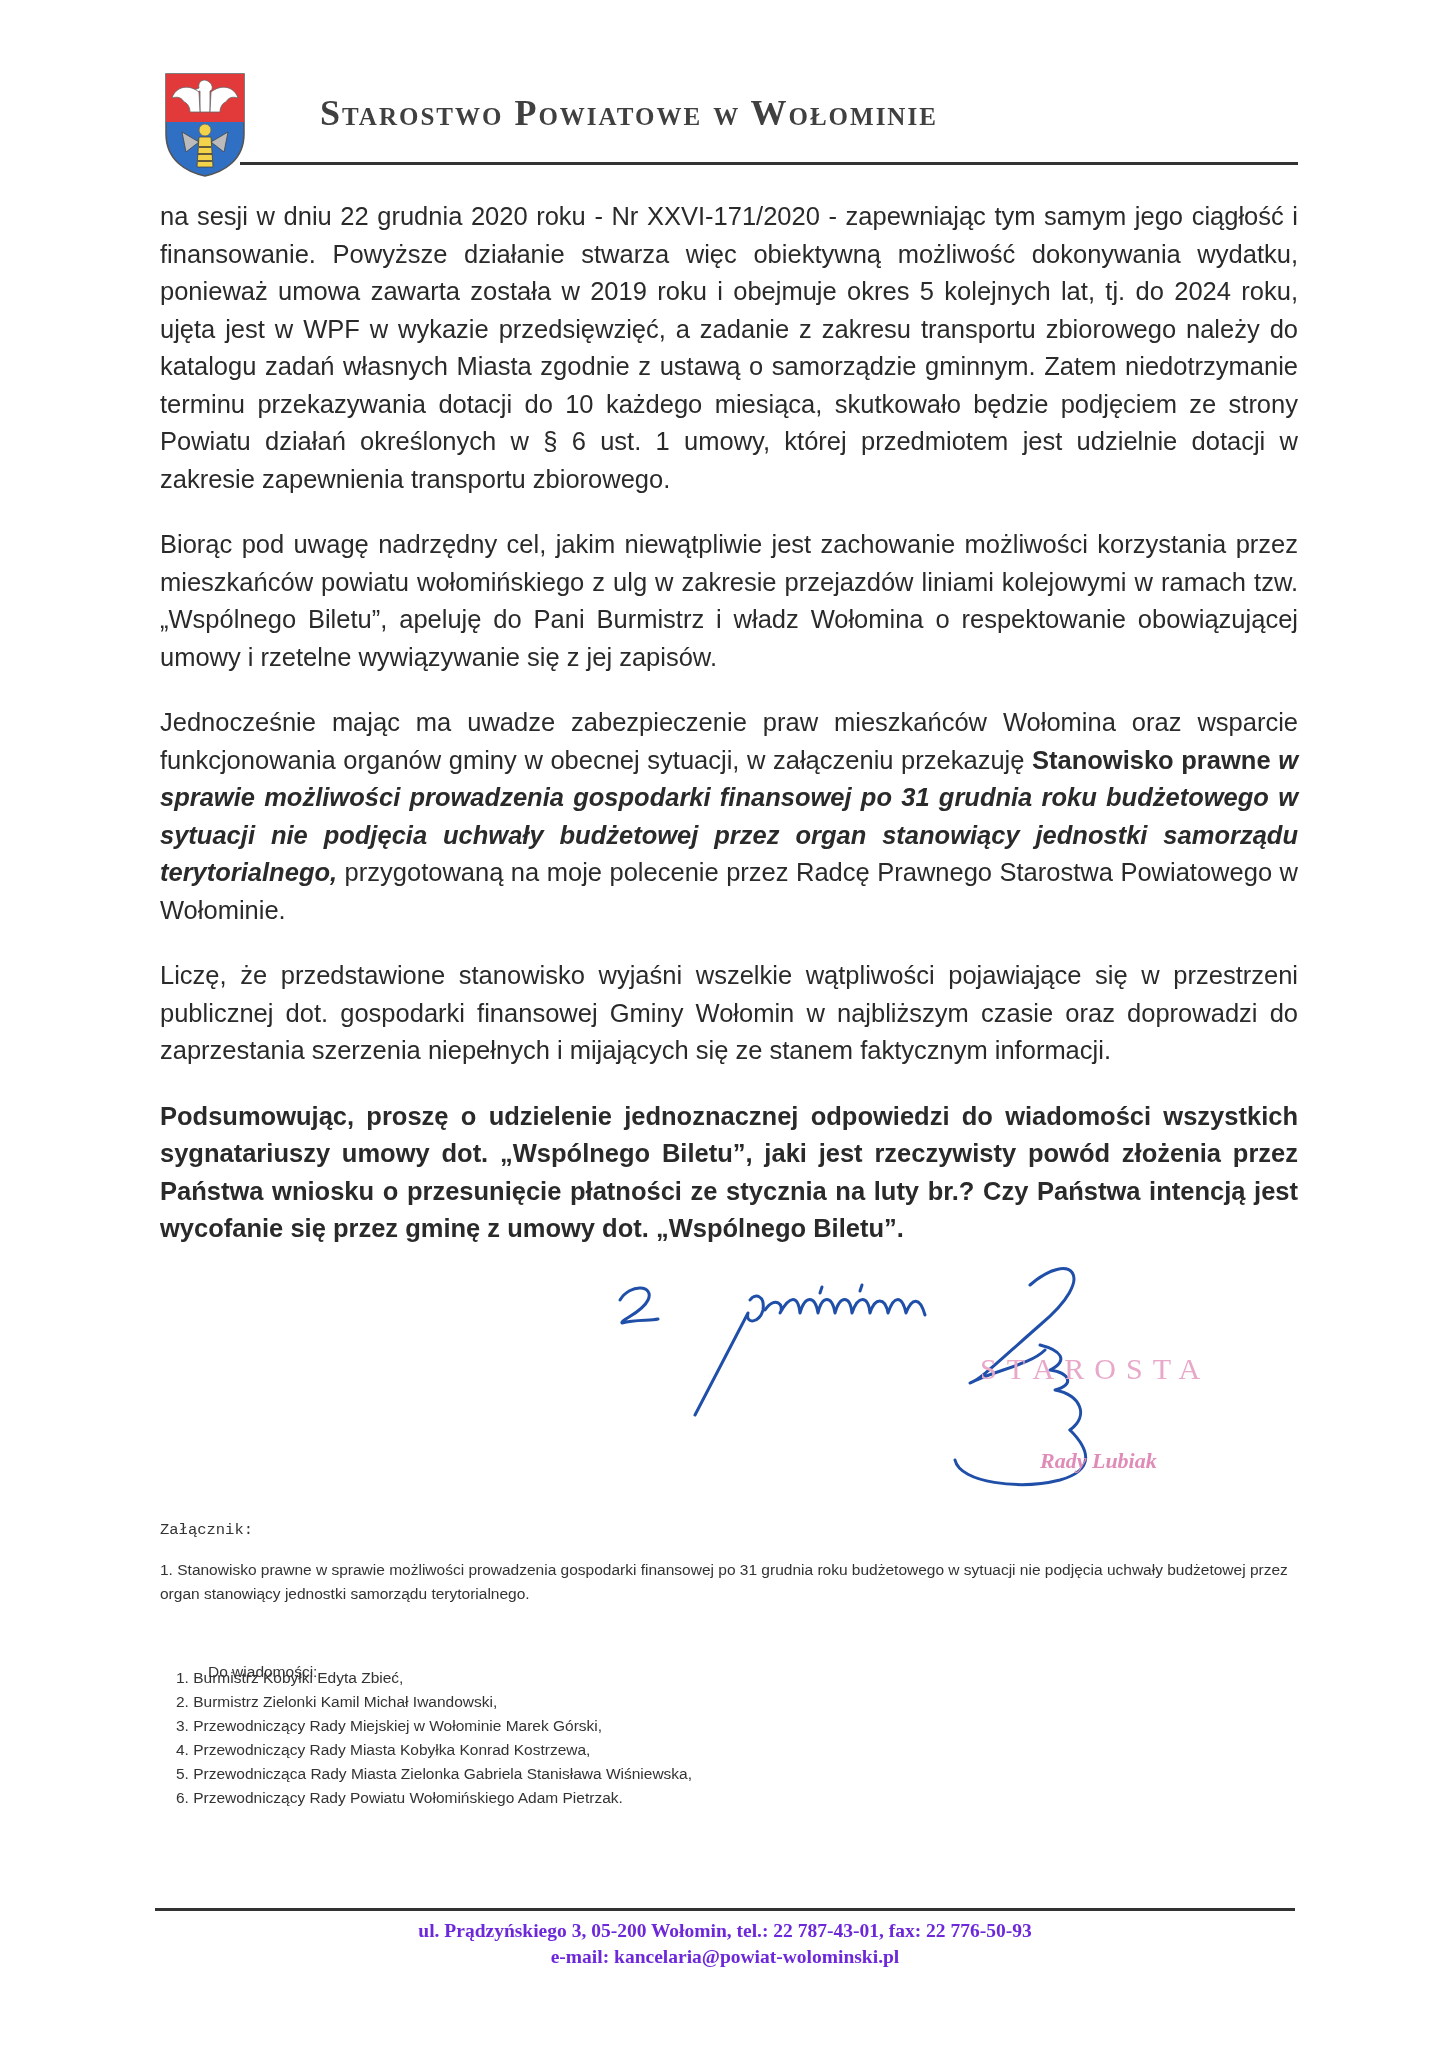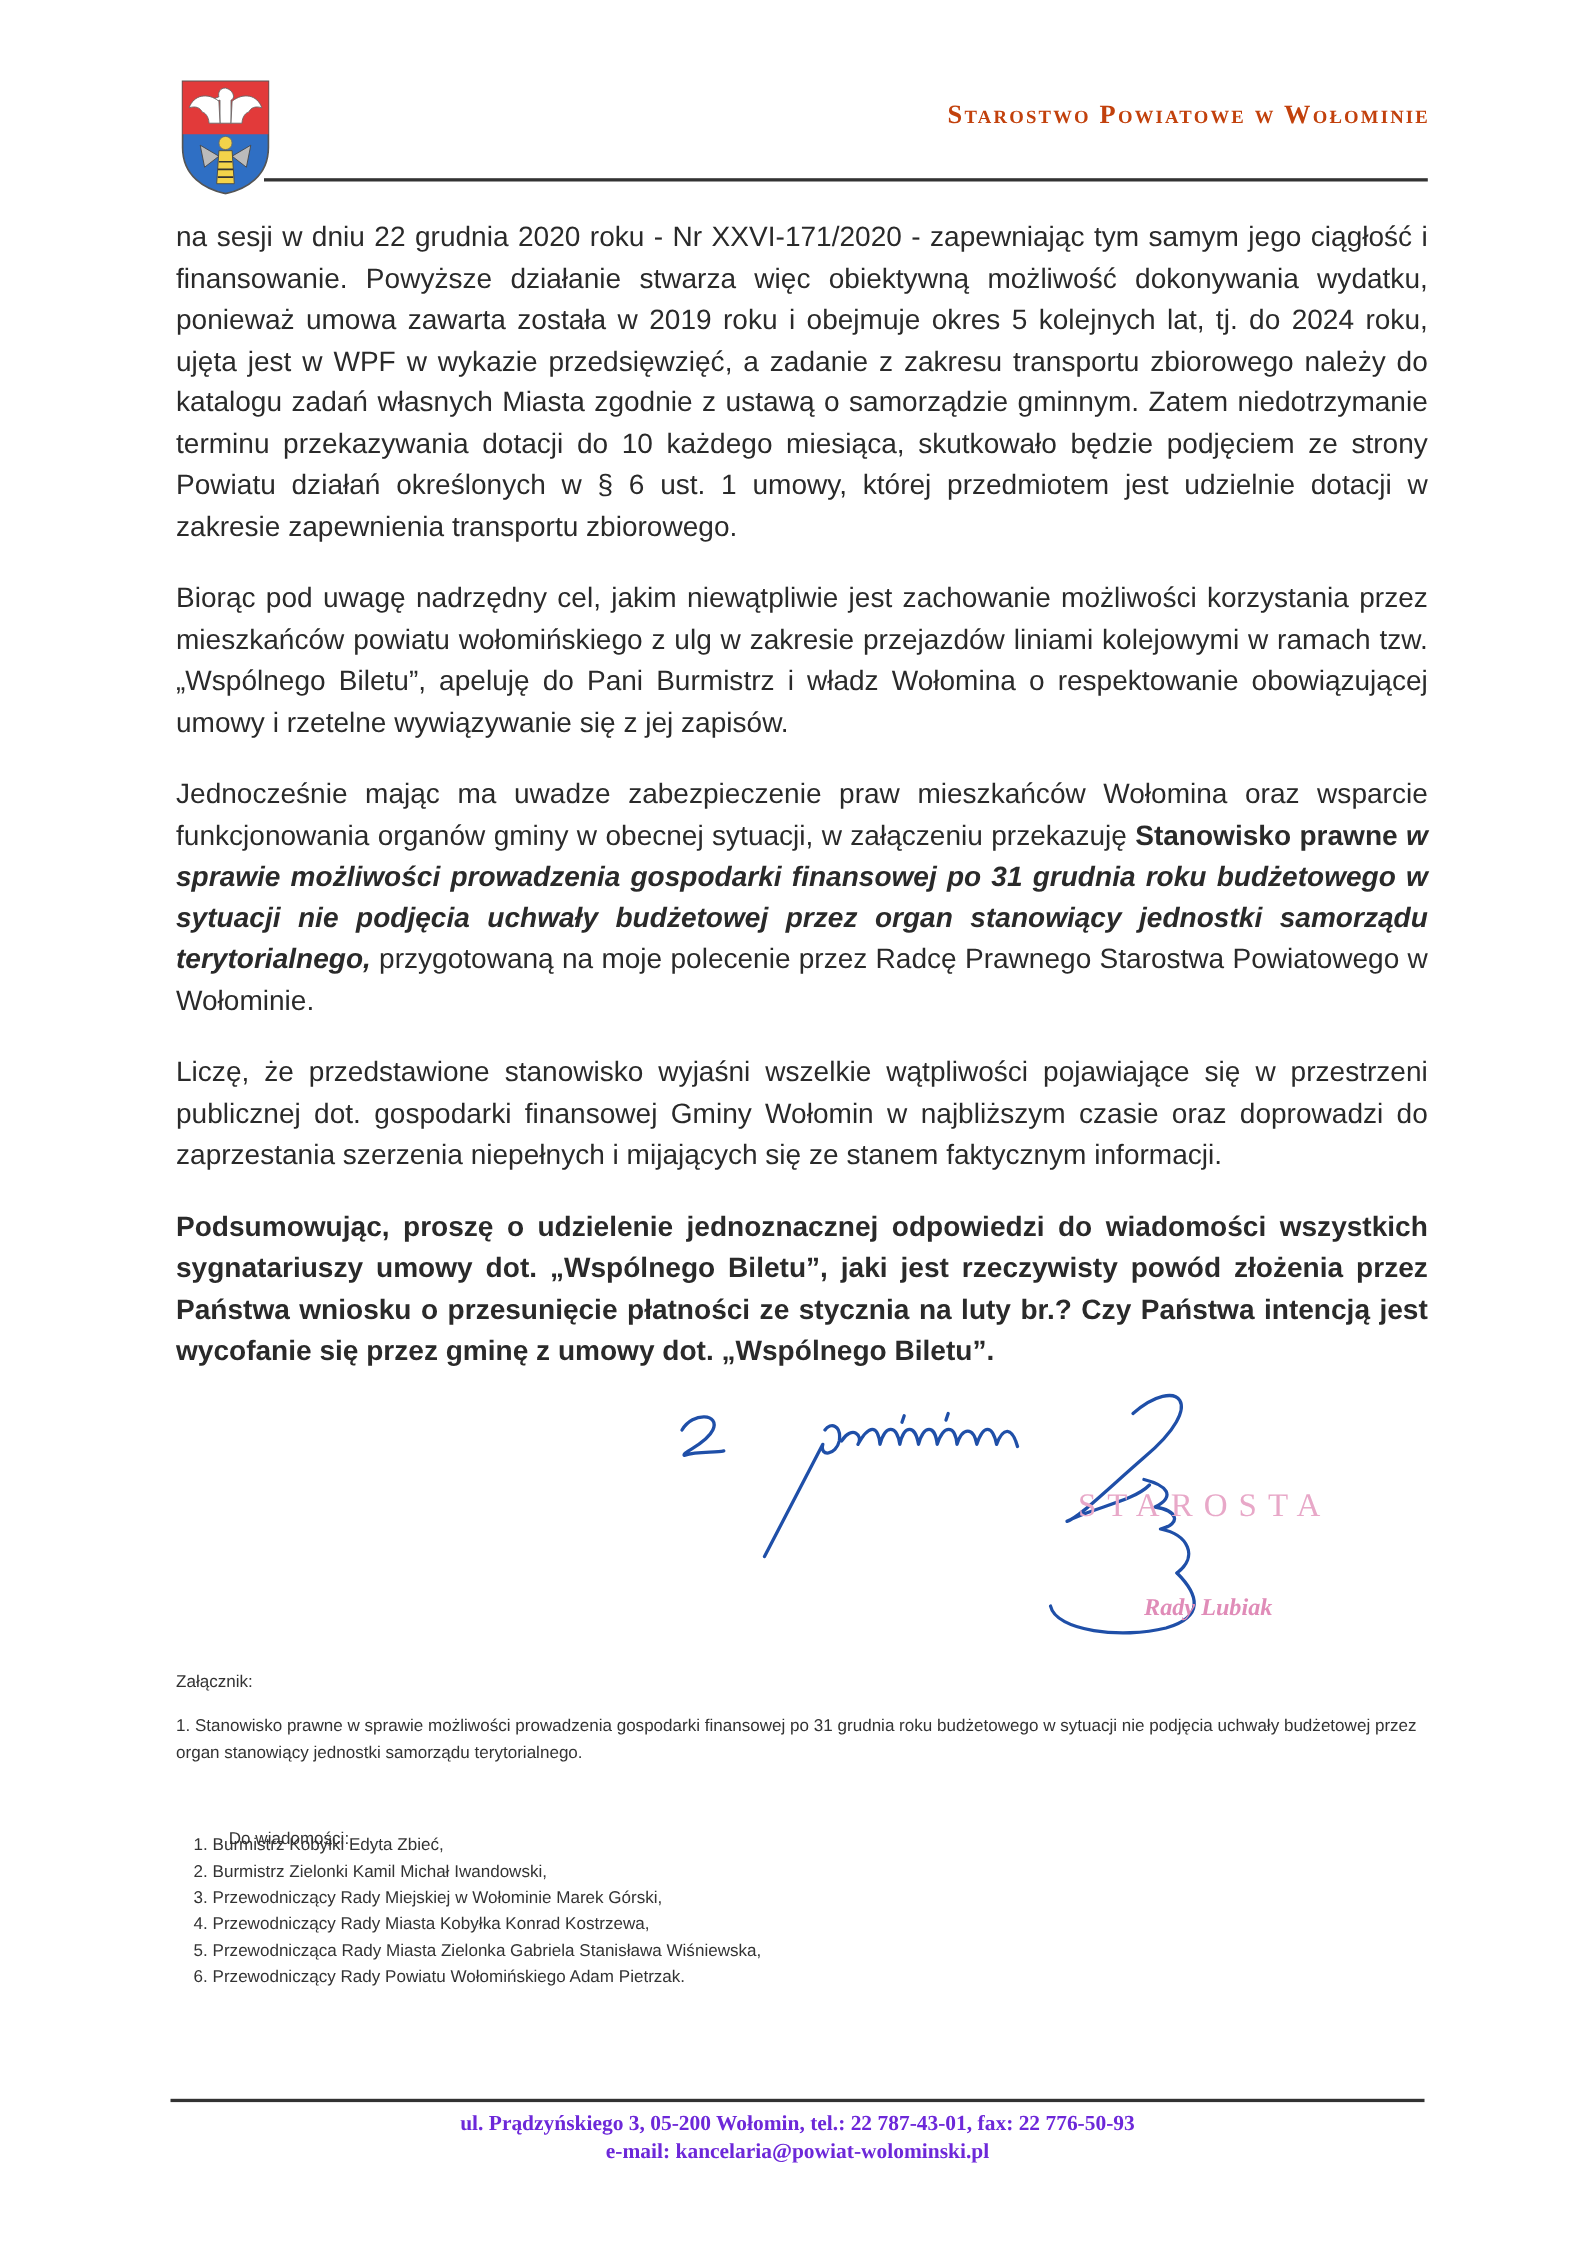--- a/index.html
+++ b/index.html
@@ -1,23 +1,23 @@
 <!DOCTYPE html>
 <html><head>
   <meta charset="utf-8">
   <style>
     html, body { margin: 0; padding: 0; background: #ffffff; }
     body { width: 1448px; height: 2048px; position: relative; overflow: hidden; color: #222; }
     .page { position: absolute; inset: 0; }
 
     .crest { position: absolute; left: 164px; top: 72px; width: 82px; height: 105px; }
     .org-title {
-      position: absolute; left: 320px; top: 92px; width: 980px; text-align: right;
-      font-family: "Liberation Serif", serif; font-weight: bold; font-size: 24px;
-      letter-spacing: 2px; font-variant: small-caps; color: #c2410c;
+      position: absolute; left: 320px; top: 92px; width: 980px; text-align: left;
+      font-family: "Liberation Serif", serif; font-weight: bold; font-size: 36px;
+      letter-spacing: 2px; font-variant: small-caps; color: #404040;
     }
     .rule { position: absolute; height: 0; border-top: 3px solid #333; }
     .rule.top { left: 240px; top: 162px; width: 1058px; }
     .rule.bottom { left: 155px; top: 1908px; width: 1140px; }
 
     .body-text {
       position: absolute; left: 160px; top: 180px; width: 1138px;
       font-family: "Liberation Sans", sans-serif; font-size: 25.5px; line-height: 37.5px;
       text-align: justify; color: #2a2a2a;
     }
@@ -33,21 +33,21 @@
     .stamp-name {
       position: absolute; left: 1040px; top: 1448px;
       font-family: "Liberation Serif", serif; font-style: italic; font-weight: bold;
       font-size: 22px; color: #e08cb8;
     }
 
     .small {
       position: absolute; left: 160px; width: 1138px;
       font-family: "Liberation Sans", sans-serif; font-size: 15.5px; line-height: 24px; color: #333;
     }
-    .attach-label { top: 1518px; }
+    .attach-label { top: 1518px; font-family: Liberation Mono, monospace; }
     .attach-item { top: 1558px; }
     .cc-label { top: 1660px; margin-left: 48px; }
     .cc-list { top: 1650px; margin: 16px; padding: 0; list-style: none; }
 
     .footer {
       position: absolute; left: 155px; top: 1918px; width: 1140px; text-align: center;
       font-family: "Liberation Serif", serif; font-weight: bold; font-size: 19.5px;
       line-height: 26px; color: #6d28d9;
     }
   </style>

